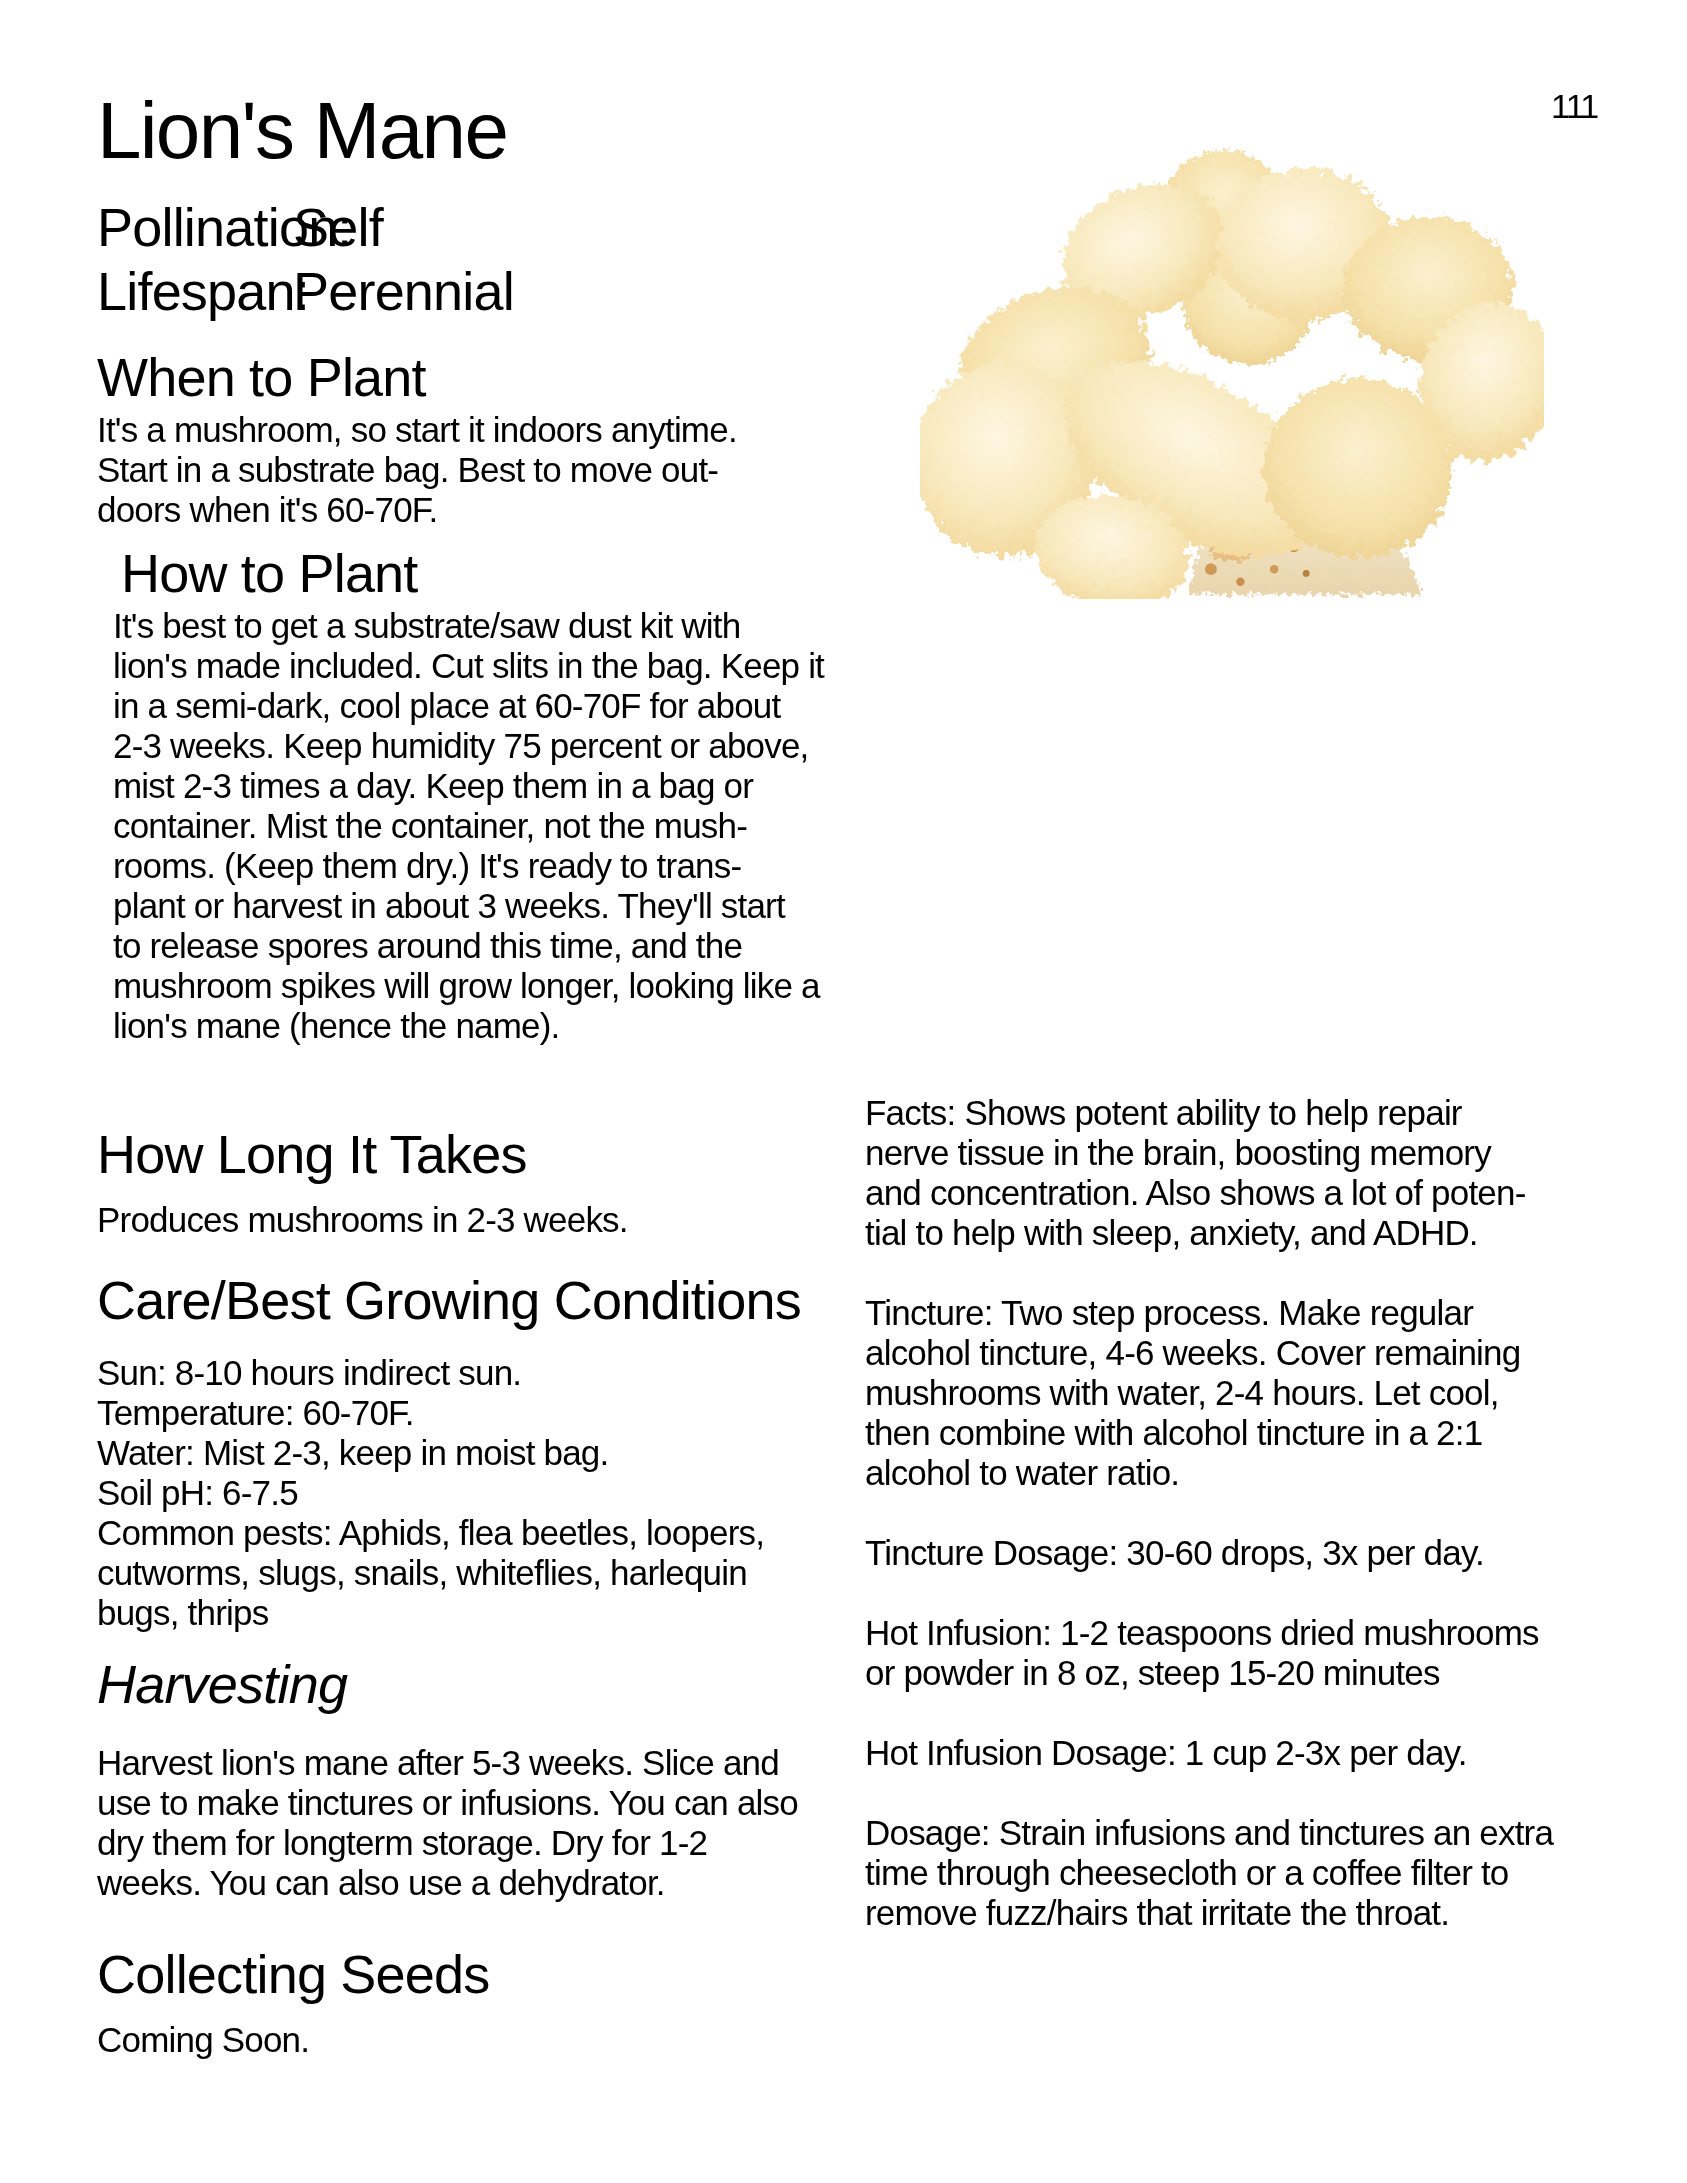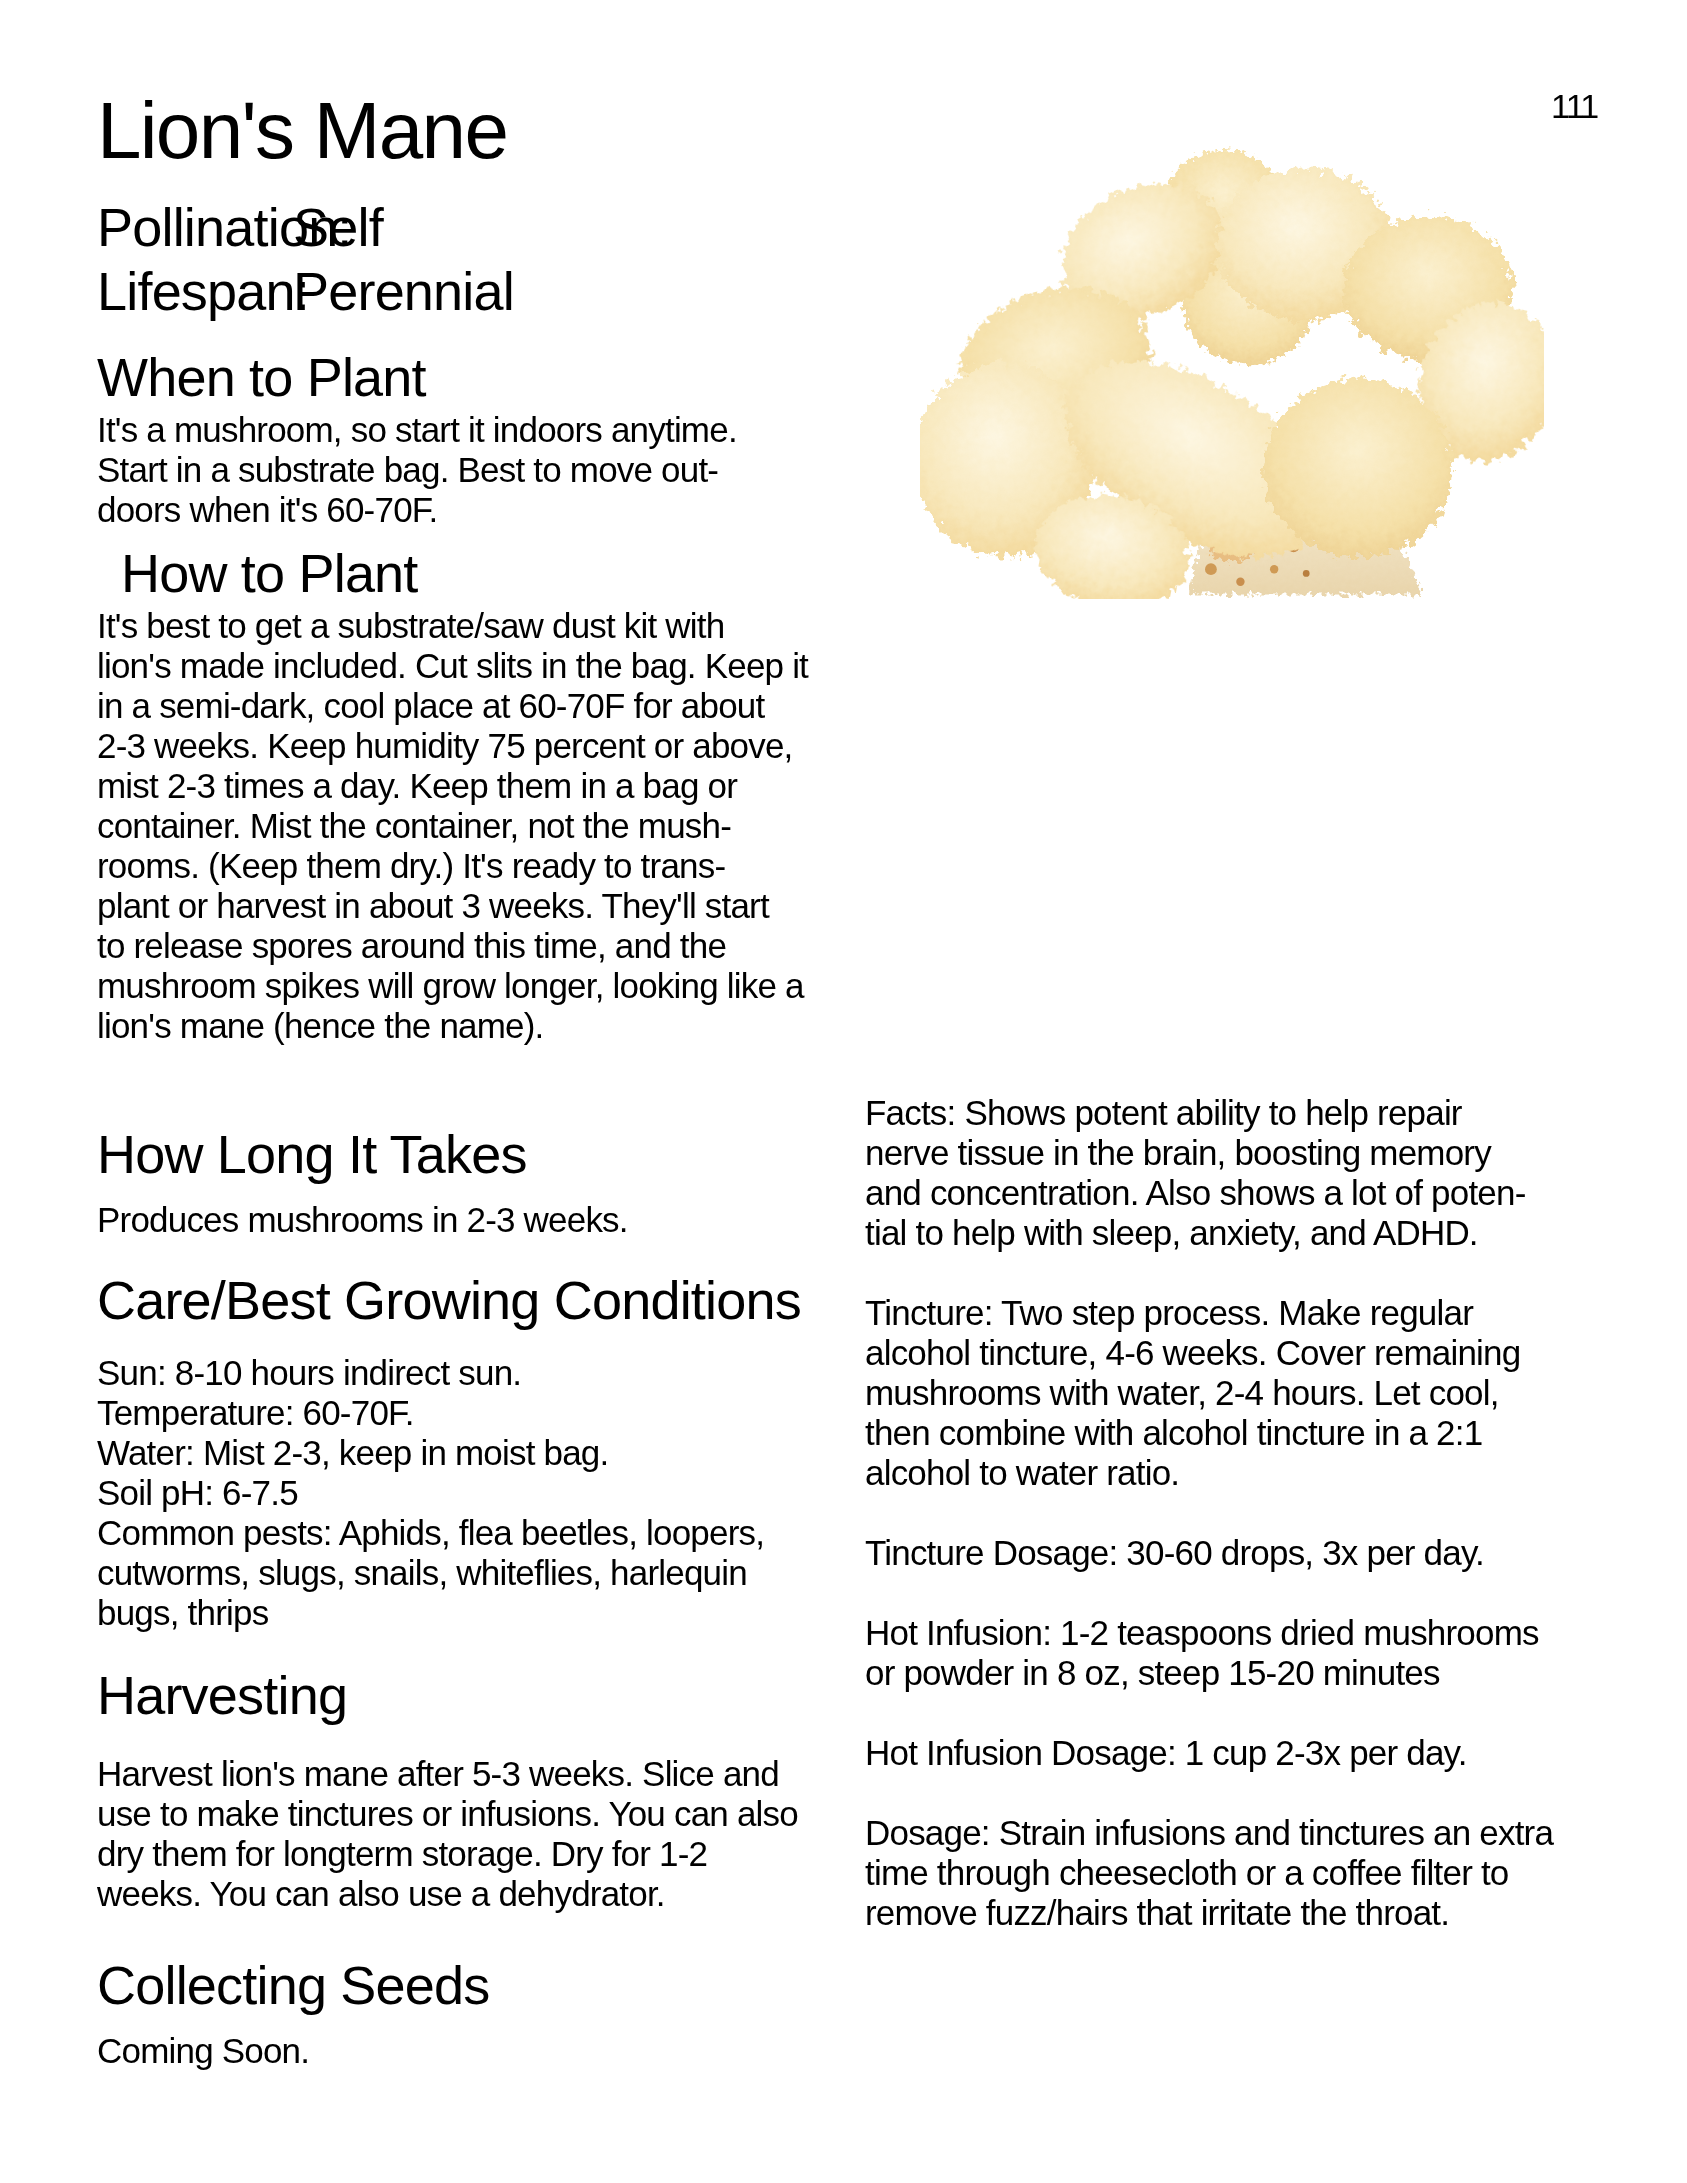--- a/index.html
+++ b/index.html
@@ -56,24 +56,24 @@
   }
   .body-text {
     font-size: 35px;
     line-height: 40px;
     letter-spacing: -0.8px;
     margin: 0;
     white-space: pre;
   }
   
   .s0 h2 { margin-top: 23.6px; }  .s0 .body-text { margin-top: 2px; }
-  .s1 h2 { margin-top: 13.5px; margin-left: 24px; }  .s1 .body-text { margin-top: 1.7px; }
+  .s1 h2 { margin-top: 13.5px; margin-left: 24px; }  .s1 .body-text { margin-top: 1.7px; margin-left: 16px; }
   .s2 h2 { margin-top: 78px; }  .s2 .body-text { margin-top: 15px; }
   .s3 h2 { margin-top: 30px; }  .s3 .body-text { margin-top: 22px; }
-  .s4 h2 { margin-top: 32px; }  .s4 .body-text { margin-top: 28px; }
+  .s4 h2 { margin-top: 21px; font-style: italic; }  .s4 .body-text { margin-top: 28px; }
   .s5 h2 { margin-top: 41px; }  .s5 .body-text { margin-top: 15px; }
 
   .right-col {
     position: absolute;
     left: 865px;
     top: 1093px;
     width: 785px;
   }
   .right-col .body-text + .body-text {
     margin-top: 40px;

